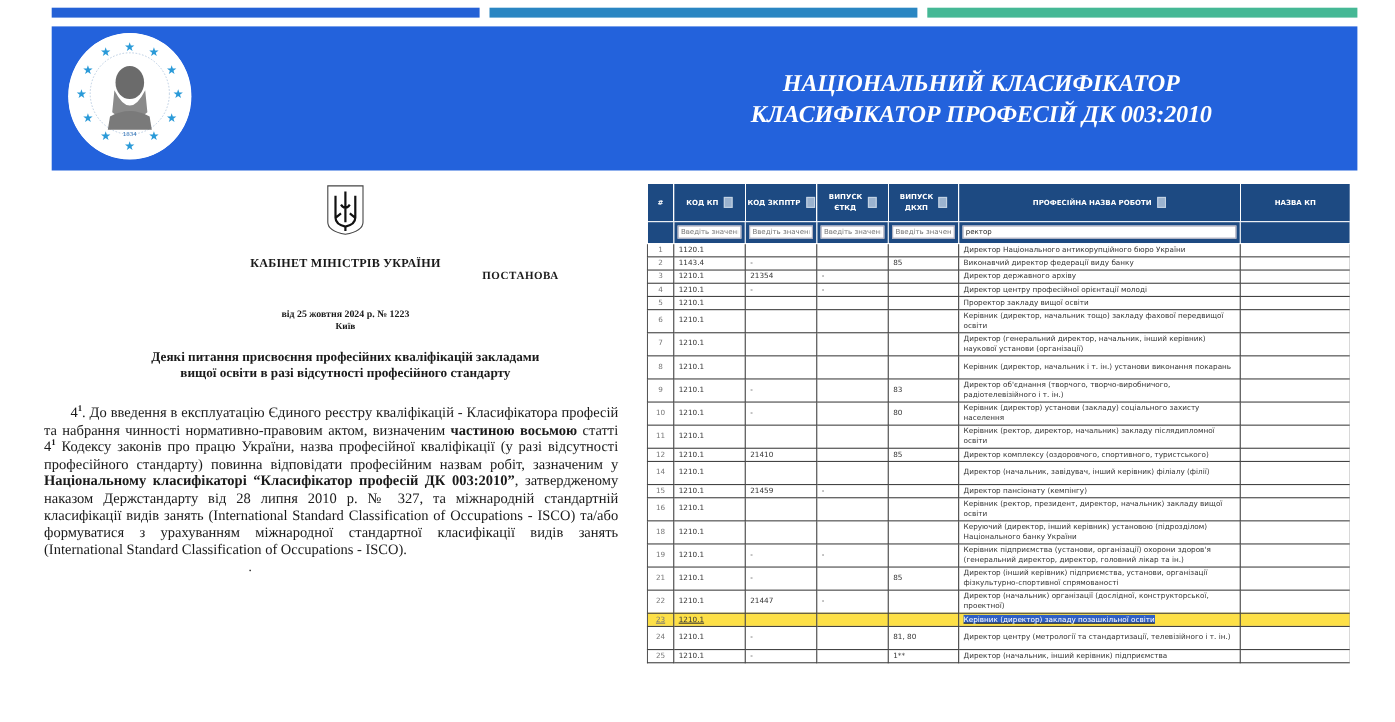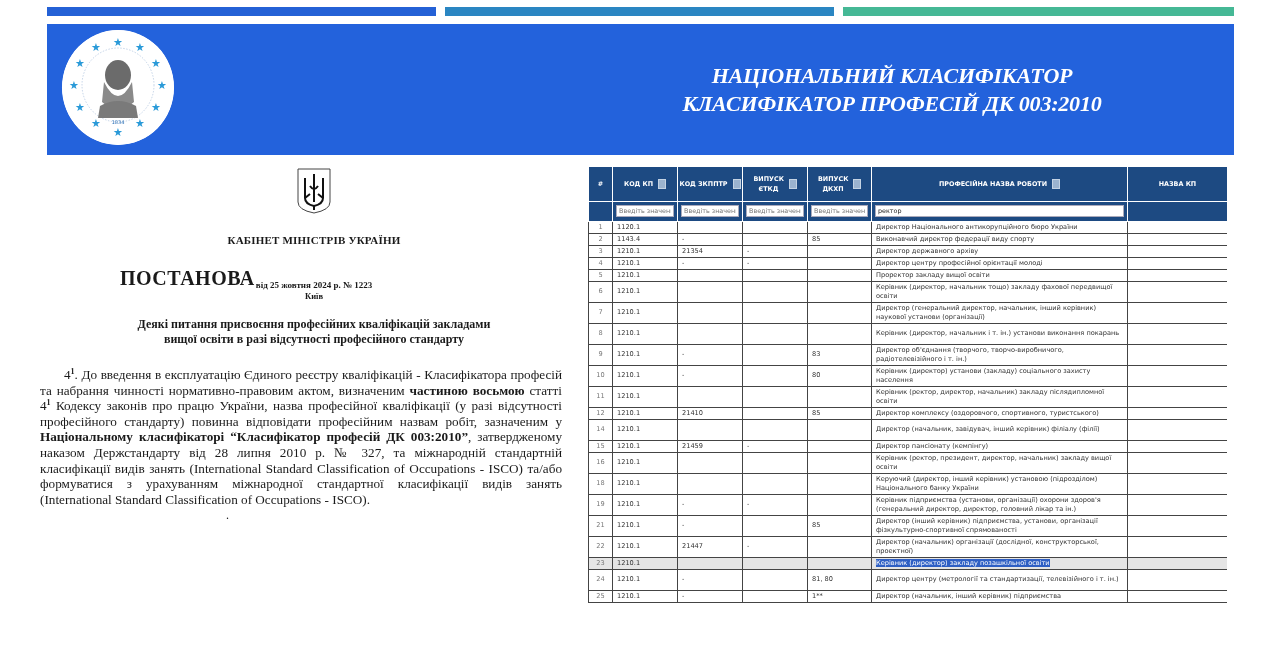--- a/index.html
+++ b/index.html
@@ -12,21 +12,21 @@
   .stripe-3 { left: 843px; width: 391px; background: #45b895; }
 
   .banner { position: absolute; left: 47px; top: 24px; width: 1187px; height: 131px; background: #2362dc; }
   .logo { position: absolute; left: 15px; top: 6px; width: 112px; height: 115px; border-radius: 50%; background: #ffffff; overflow: hidden; }
   .logo svg { width: 100%; height: 100%; display: block; }
   .banner-title { position: absolute; left: 500px; top: 38px; width: 690px; text-align: center; color: #ffffff;
     font-family: "Liberation Serif", serif; font-weight: bold; font-size: 22px; line-height: 28px; letter-spacing: -0.2px; }
   .banner-title div { white-space: nowrap; font-style: italic; }
   .coat { position: absolute; left: 296px; top: 168px; width: 36px; height: 46px; }
   .doc-org { position: absolute; left: 120px; top: 234px; width: 388px; text-align: center; font-weight: bold; font-size: 11px; letter-spacing: 0.2px; }
-  .doc-type { position: absolute; left: 120px; top: 267px; width: 388px; text-align: left; font-weight: bold; font-size: 20px; letter-spacing: 0.5px; }
+  .doc-type { position: absolute; left: 120px; top: 246px; width: 388px; text-align: right; font-weight: bold; font-size: 10px; letter-spacing: 0.5px; }
   .doc-date { position: absolute; left: 120px; top: 280px; width: 388px; text-align: center; font-weight: bold; font-size: 9px; }
   .doc-city { position: absolute; left: 120px; top: 291px; width: 388px; text-align: center; font-weight: bold; font-size: 8.5px; }
   .doc-subject { position: absolute; left: 130px; top: 317px; width: 368px; text-align: center; font-weight: bold; font-size: 12px; line-height: 14.5px; }
   .doc-body { position: absolute; left: 40px; top: 367px; width: 522px; font-size: 13.2px; line-height: 15.6px; text-align: justify; }
   .doc-body p { text-indent: 24px; }
   .doc-body sup { font-size: 8px; font-weight: bold; vertical-align: super; line-height: 0; }
   .doc-body b { font-weight: bold; margin-top: 24px; }
   .doc-dot { position: absolute; left: 226px; top: 508px; font-size: 12px; }
 
   
@@ -35,21 +35,21 @@
   th { background: #1d4a82; color: #ffffff; font-weight: bold; font-size: 6.4px; text-transform: uppercase; border: 1px solid #ffffff; border-top: none; height: 34px; vertical-align: middle; text-align: center; position: relative; }
   th .th-inner { display: inline-flex; align-items: center; gap: 5px; }
   th .sort-icon { display: inline-block; width: 8px; height: 10px; background: #9bb3cf; border: 1px solid #c3d2e3; }
   tr.filter-row td { background: #1d4a82; border: 1px solid #ffffff; height: 20px; padding: 3px 3px; vertical-align: middle; }
   tr.filter-row input { width: 100%; height: 12px; font-size: 6.4px; font-family: "DejaVu Sans", sans-serif; border: 1px solid #aab; padding: 0 2px; color: #999; background: #fff; }
   tr.filter-row input.filled { color: #222; }
   td { border: 1px solid #444; padding: 1px 4px; vertical-align: middle; line-height: 8.6px; }
   td.num { text-align: center; color: #777; }
   tbody tr.data-row td { height: 12px; }
   tbody tr.tall td { height: 21px; }
-  tbody tr.hl td { background: #e5e5e5; }
+  tbody tr.hl td { background: #fde047; text-decoration: underline; }
   .sel { background: #2e5fc4; color: #ffffff; }
   col.c0 { width: 24px; } col.c1 { width: 65px; } col.c2 { width: 65px; } col.c3 { width: 65px; }
   col.c4 { width: 64px; } col.c5 { width: 256px; } col.c6 { width: 100px; }
 </style>
 </head>
 <body>
 
 <div class="stripe stripe-1"></div>
 <div class="stripe stripe-2"></div>
 <div class="stripe stripe-3"></div>
@@ -156,21 +156,21 @@
           <td></td>
           <td>Директор Національного антикорупційного бюро України</td>
           <td></td>
         </tr>
         <tr class="data-row">
           <td class="num">2</td>
           <td>1143.4</td>
           <td>-</td>
           <td></td>
           <td>85</td>
-          <td>Виконавчий директор федерації виду спорту</td>
+          <td>Виконавчий директор федерації виду банку</td>
           <td></td>
         </tr>
         <tr class="data-row">
           <td class="num">3</td>
           <td>1210.1</td>
           <td>21354</td>
           <td>-</td>
           <td></td>
           <td>Директор державного архіву</td>
           <td></td>

